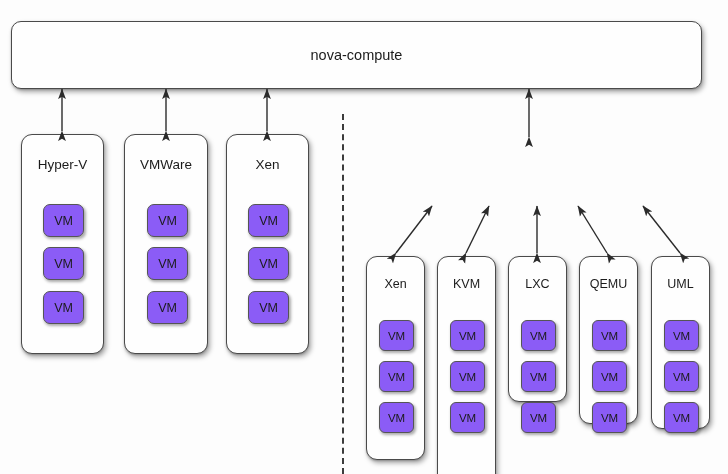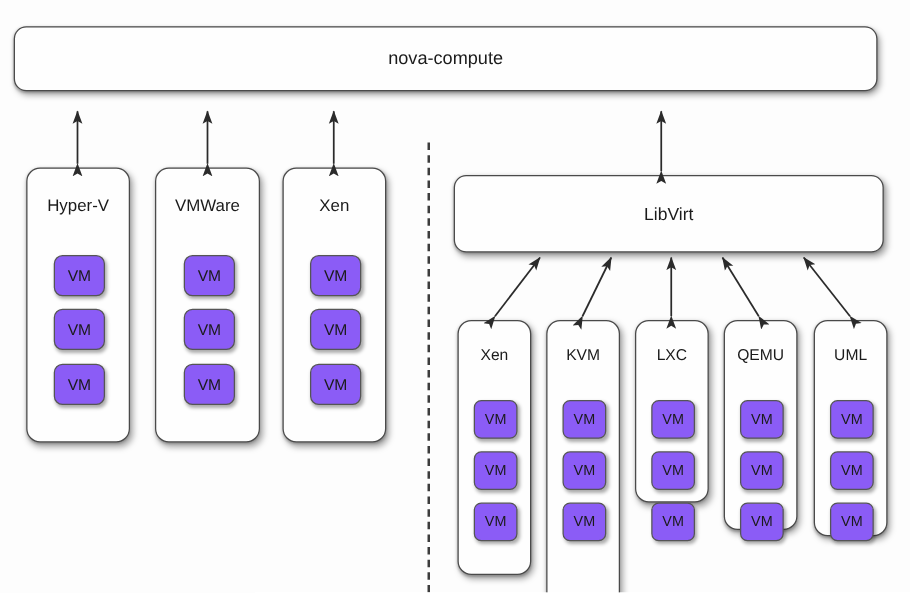--- a/index.html
+++ b/index.html
@@ -87,21 +87,21 @@
     width: 728px;
     height: 474px;
     pointer-events: none;
   }
 </style>
 </head>
 <body>
 
 <div id="canvas">
 
-  <div class="box wide banner" style="left:11px; top:21px; width:691px; height:52px;">
+  <div class="box wide banner" style="left:11px; top:21px; width:691px; height:68px;">
     <div class="box-label">nova-compute</div>
   </div>
 
   <div class="divider" style="left:342px; top:114px; height:360px;"></div>
 
   <div class="box col" style="left:21px; top:134px; width:83px; height:220px;">
     <div class="box-label">Hyper-V</div>
     <div class="vm" style="left:21px; top:69px; width:41px; height:33px;">VM</div>
     <div class="vm" style="left:21px; top:112px; width:41px; height:33px;">VM</div>
     <div class="vm" style="left:21px; top:156px; width:41px; height:33px;">VM</div>
@@ -114,23 +114,20 @@
     <div class="vm" style="left:22px; top:156px; width:41px; height:33px;">VM</div>
   </div>
 
   <div class="box col" style="left:226px; top:134px; width:83px; height:220px;">
     <div class="box-label">Xen</div>
     <div class="vm" style="left:21px; top:69px; width:41px; height:33px;">VM</div>
     <div class="vm" style="left:21px; top:112px; width:41px; height:33px;">VM</div>
     <div class="vm" style="left:21px; top:156px; width:41px; height:33px;">VM</div>
   </div>
 
-  <div class="box wide banner" style="left:363px; top:140px; width:344px; height:62px;">
-    <div class="box-label" style="font-size:14px;">LibVirt</div>
-  </div>
 
   <div class="box col small" style="left:366px; top:256px; width:59px; height:204px;">
     <div class="box-label">Xen</div>
     <div class="vm tiny" style="left:12px; top:63px; width:35px; height:31px;">VM</div>
     <div class="vm tiny" style="left:12px; top:104px; width:35px; height:31px;">VM</div>
     <div class="vm tiny" style="left:12px; top:145px; width:35px; height:31px;">VM</div>
   </div>
 
   <div class="box col small" style="left:437px; top:256px; width:59px; height:232px;">
     <div class="box-label">KVM</div>

